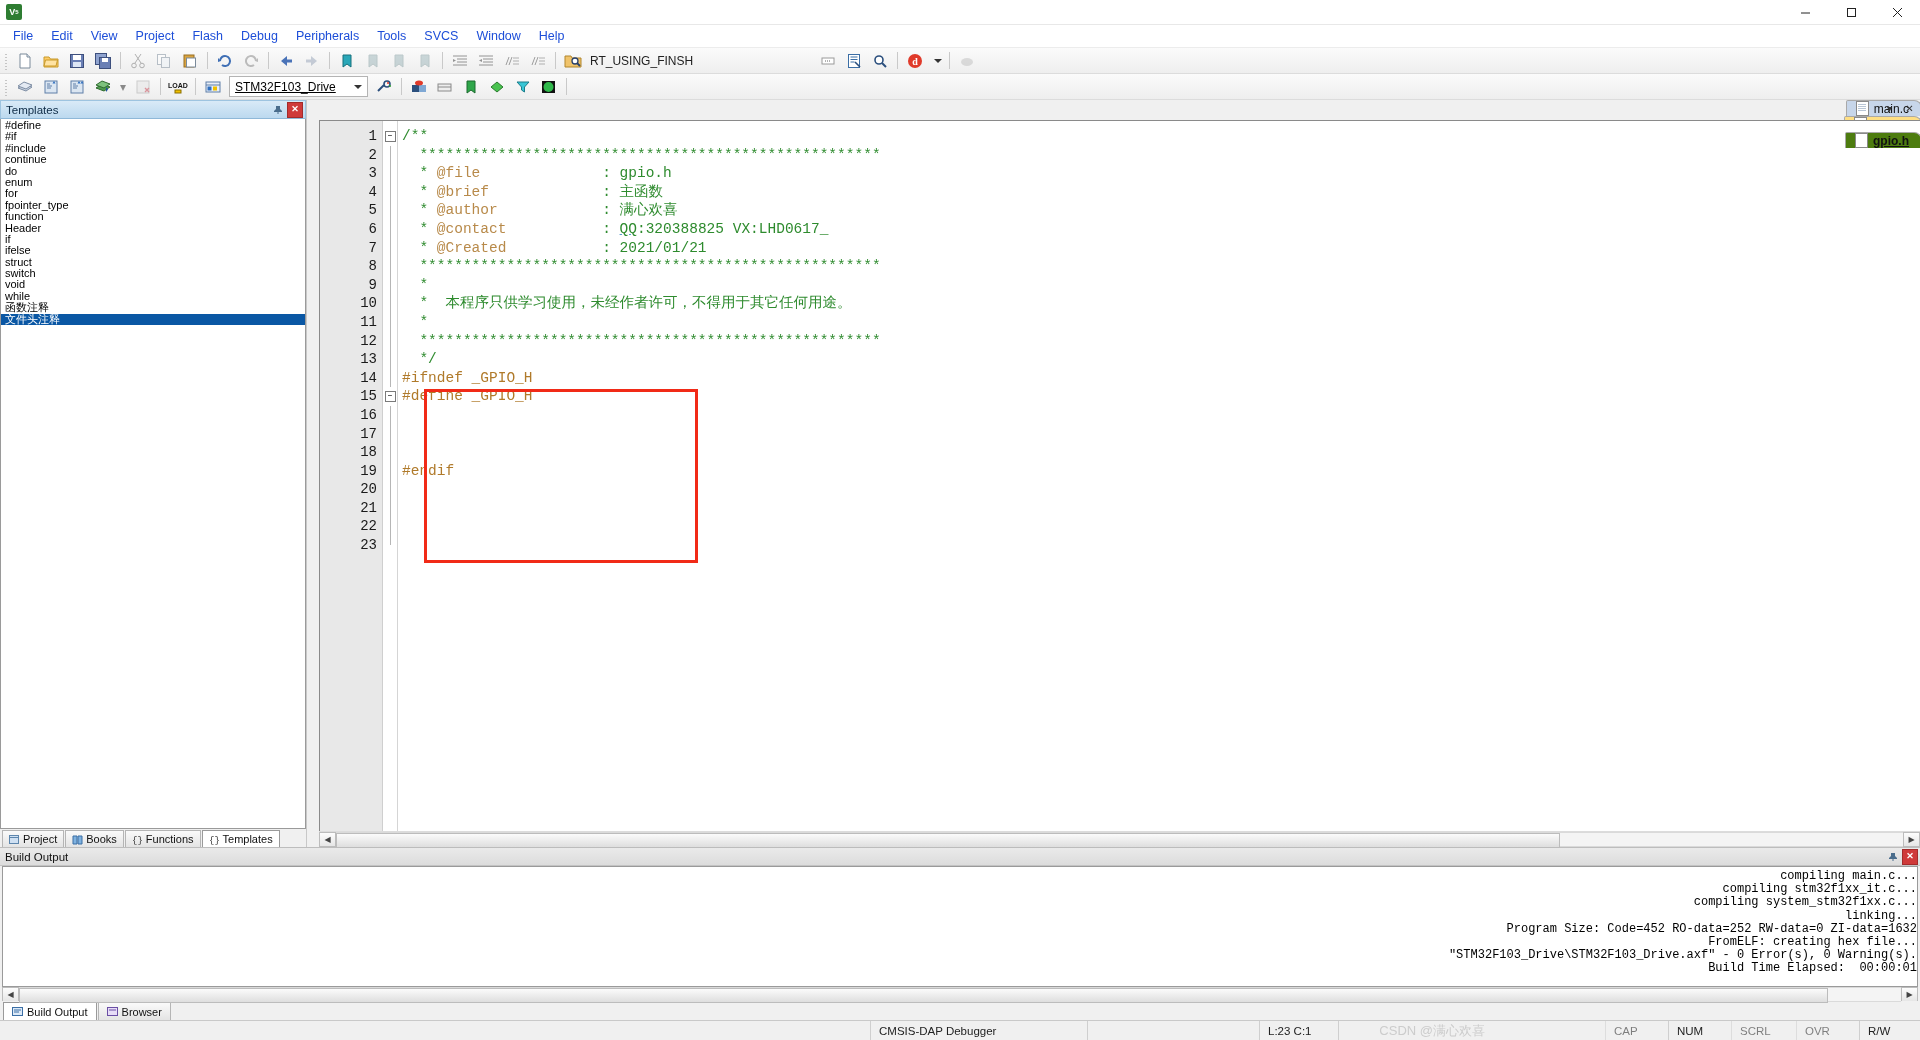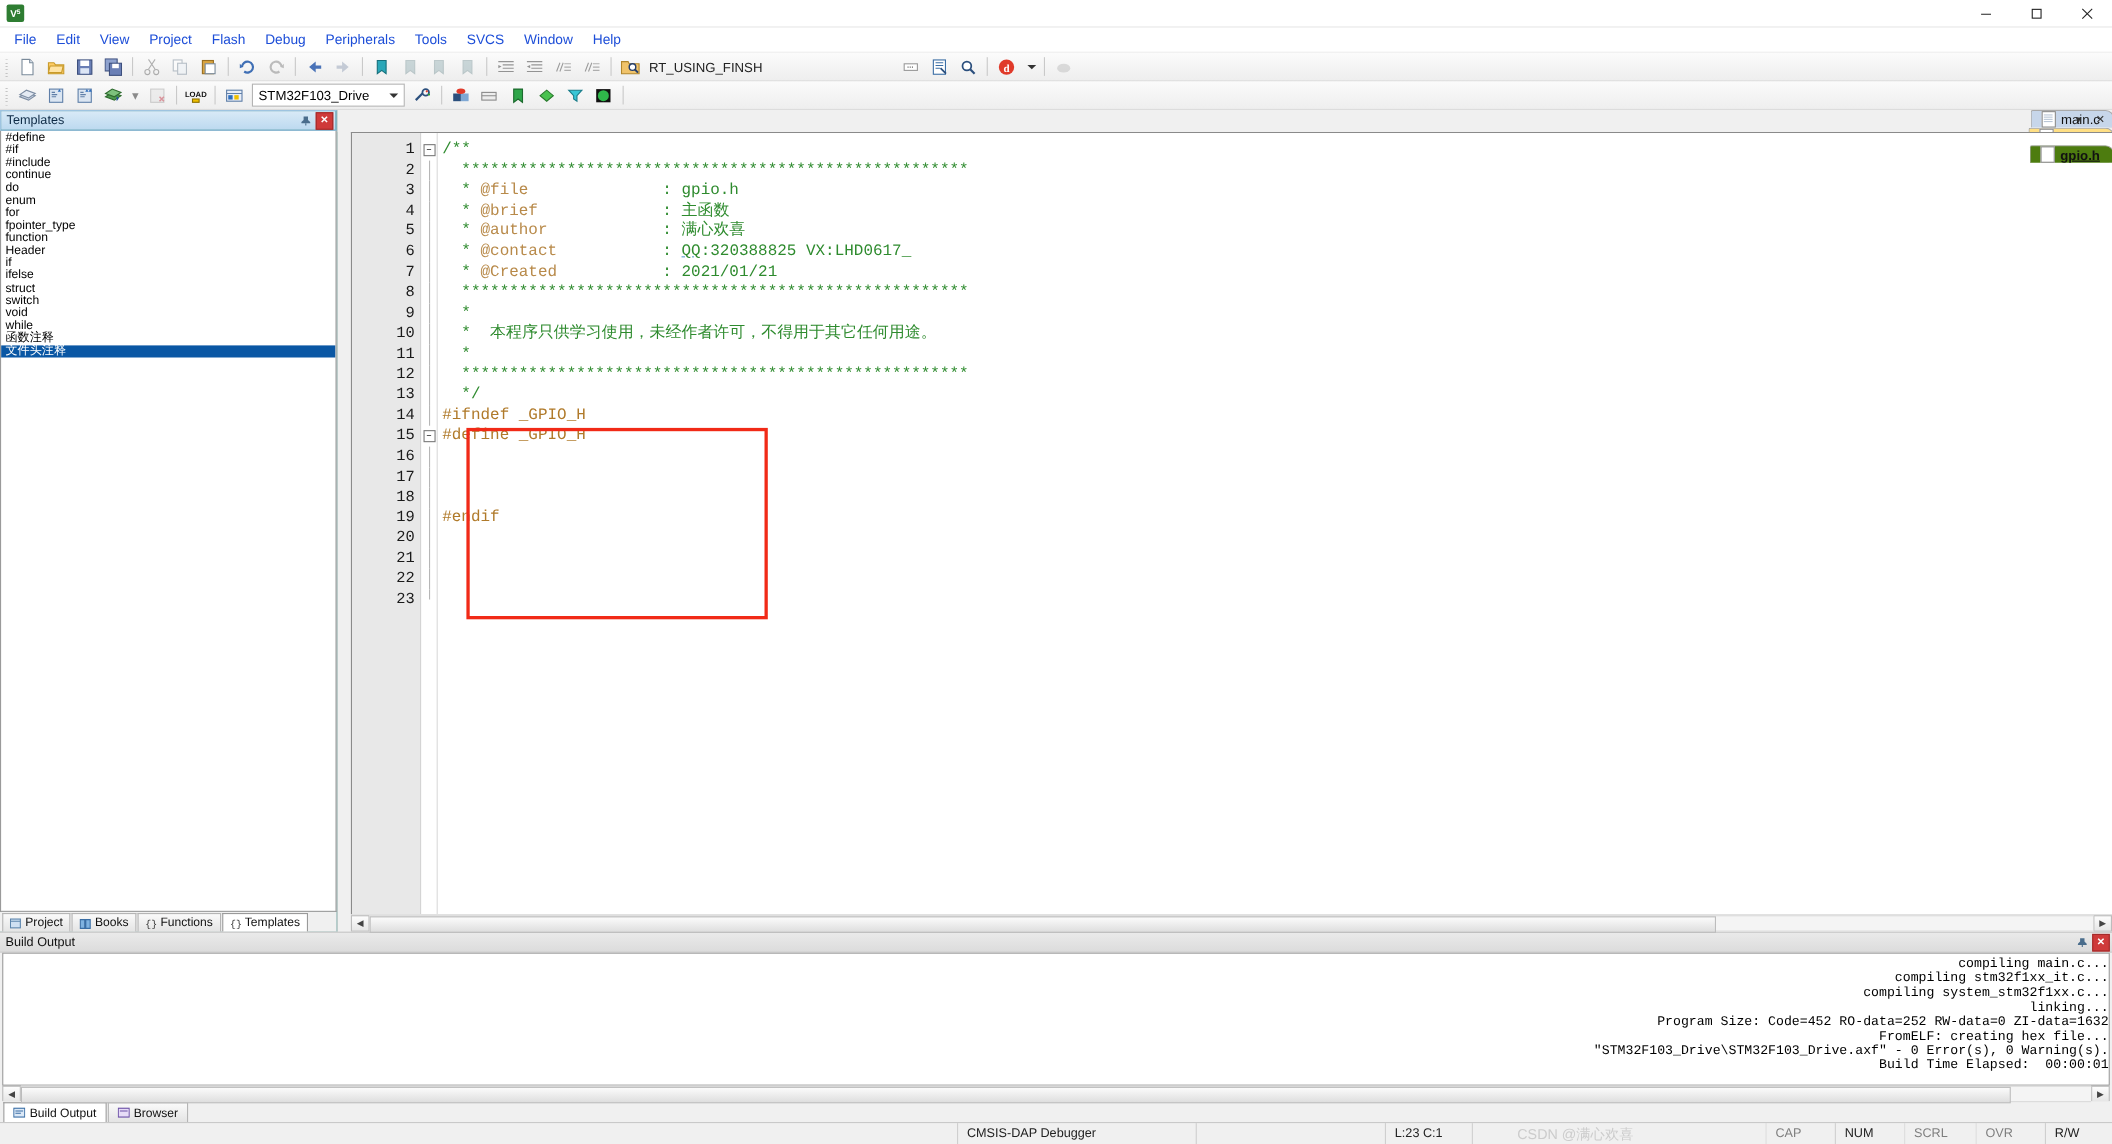--- a/index.html
+++ b/index.html
@@ -72,32 +72,32 @@
     width:22px;height:21px;display:flex;align-items:center;justify-content:center;
     margin:0 1px;border:1px solid transparent;border-radius:2px;
   }
   .tb-btn svg{display:block;}
   .tb-combo{
     height:19px;border:1px solid #b4b4b4;background:#fff;
     display:flex;align-items:center;justify-content:space-between;
     font-size:12px;padding:0 2px 0 5px;margin:0 3px;color:#000;
     font-family:"Liberation Sans",sans-serif;
   }
-  .tb-combo .cap{white-space:nowrap;overflow:hidden;}
+  .tb-combo .cap{white-space:nowrap;overflow:hidden;text-decoration:underline;}
   .caret{
     width:0;height:0;border-left:4px solid transparent;border-right:4px solid transparent;
     border-top:4px solid #333;margin-left:6px;margin-right:3px;
   }
   .tb-text{font-size:12px;color:#222;padding:0 4px;white-space:nowrap;}
 
   
   .workspace{flex:1;display:flex;min-height:0;background:#f0f0f0;}
   .leftpane{
     width:306px;min-width:306px;display:flex;flex-direction:column;
-    background:#0f766e;border-right:1px solid #c8c8c8;
+    background:#f0abfc;border-right:1px solid #c8c8c8;
   }
   .pane-caption{
     height:17px;background:linear-gradient(#d9eaf7,#bcd9ef);
     border:1px solid #9ec4e0;border-bottom-color:#8fb8d8;
     display:flex;align-items:center;justify-content:space-between;
     padding:0 2px 0 5px;font-size:11.5px;color:#0d2a45;
   }
   .cap-btns{display:flex;align-items:center;gap:2px;}
   .cap-btn{width:14px;height:14px;display:flex;align-items:center;justify-content:center;font-size:10px;color:#123;}
   .cap-btn.close{background:#cf3a3a;color:#fff;font-weight:bold;border:1px solid #a32b2b;line-height:1;font-size:9px;}

